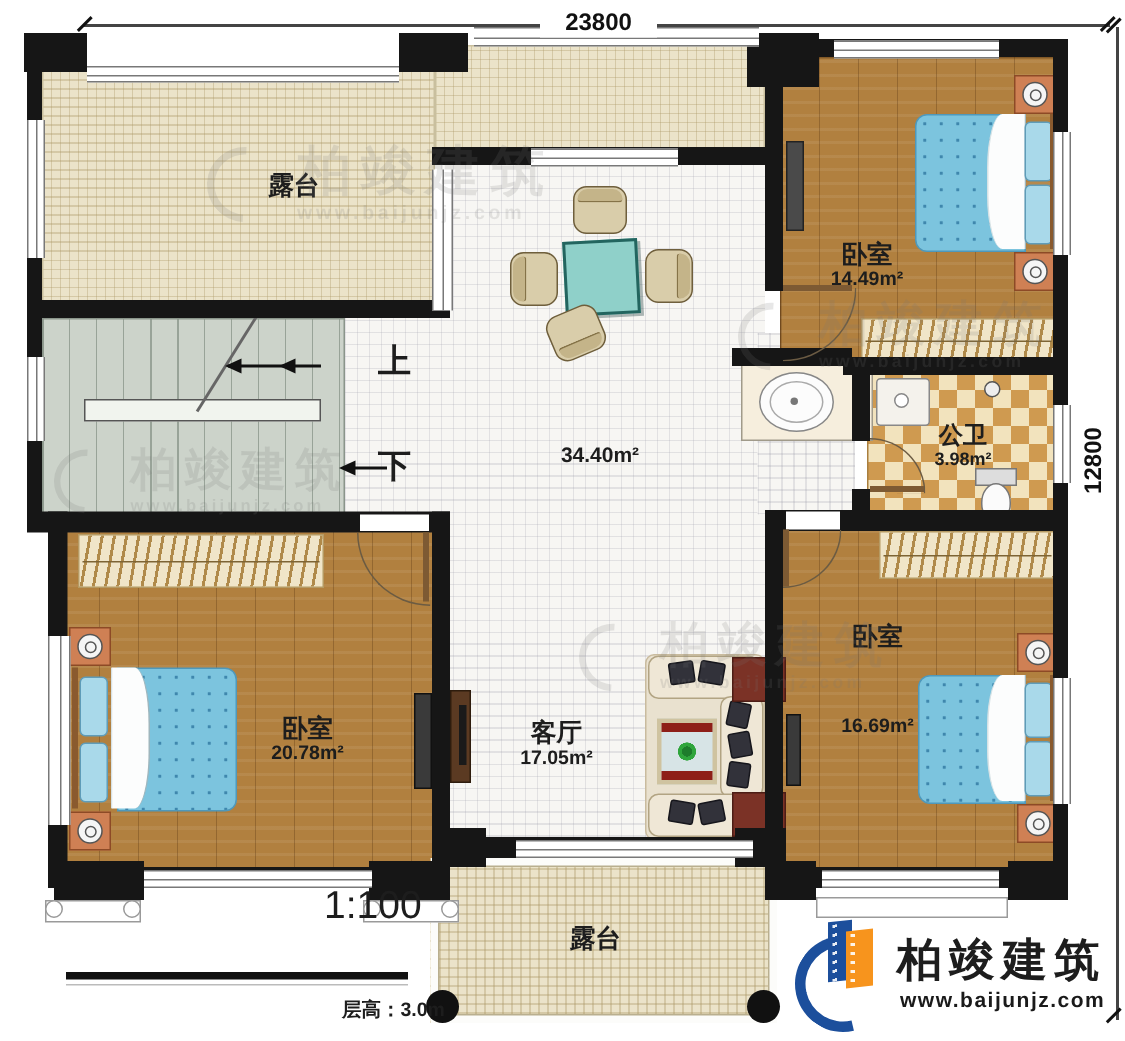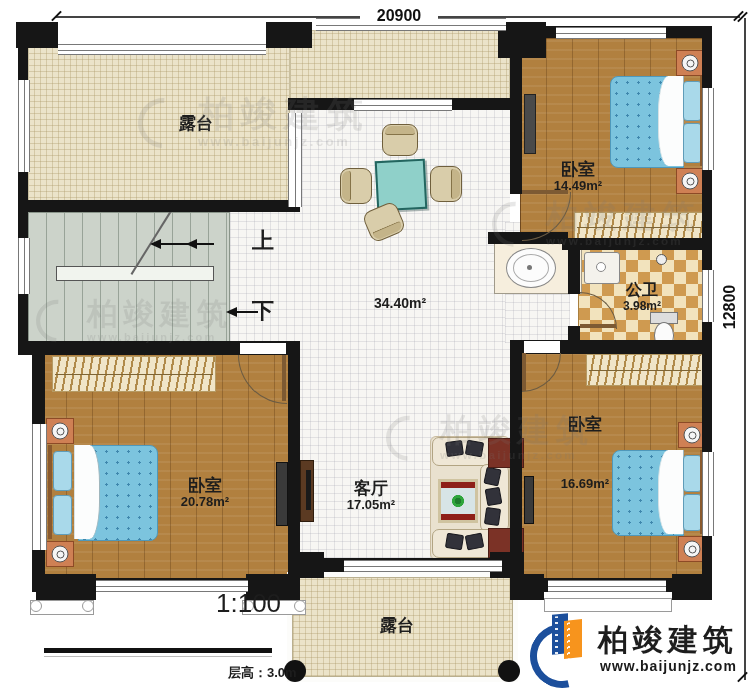--- a/index.html
+++ b/index.html
@@ -267,21 +267,21 @@
   <div class="lab" style="left:160px;top:494px;width:90px;font-size:13px;">20.78m²</div>
   <div class="lab" style="left:331px;top:477px;width:80px;font-size:17px;">客厅</div>
   <div class="lab" style="left:326px;top:497px;width:90px;font-size:13px;">17.05m²</div>
   <div class="lab" style="left:545px;top:413px;width:80px;font-size:17px;">卧室</div>
   <div class="lab" style="left:540px;top:433px;width:90px;font-size:13px;margin-top:43px;">16.69m²</div>
   <div class="lab" style="left:357px;top:614px;width:80px;font-size:17px;">露台</div>
 
   <div class="dimline" style="left:56px;top:16px;width:684px;height:1.5px;"></div>
   <div class="tick" style="left:50px;top:15px;"></div>
   <div class="tick" style="left:732px;top:15px;"></div>
-  <div class="dimtext" style="left:360px;top:6px;width:78px;height:19px;font-size:16px;line-height:19px;">20900</div>
+  <div class="dimtext" style="left:360px;top:6px;width:78px;height:19px;font-size:16px;line-height:19px;">23800</div>
   <div class="dimline" style="left:744px;top:18px;width:1.5px;height:662px;"></div>
   <div class="tick" style="left:736px;top:16px;"></div>
   <div class="tick" style="left:736px;top:676px;"></div>
   <div class="dimtext" style="left:688px;top:297px;width:84px;height:20px;font-size:16px;line-height:20px;transform:rotate(-90deg);">12800</div>
 
   <div class="wm" style="left:138px;top:96px;">
     <div class="wm-g"></div>
     <div>
         <div class="wm-t">柏竣建筑</div>
          <div class="wm-u">www.baijunjz.com</div>

